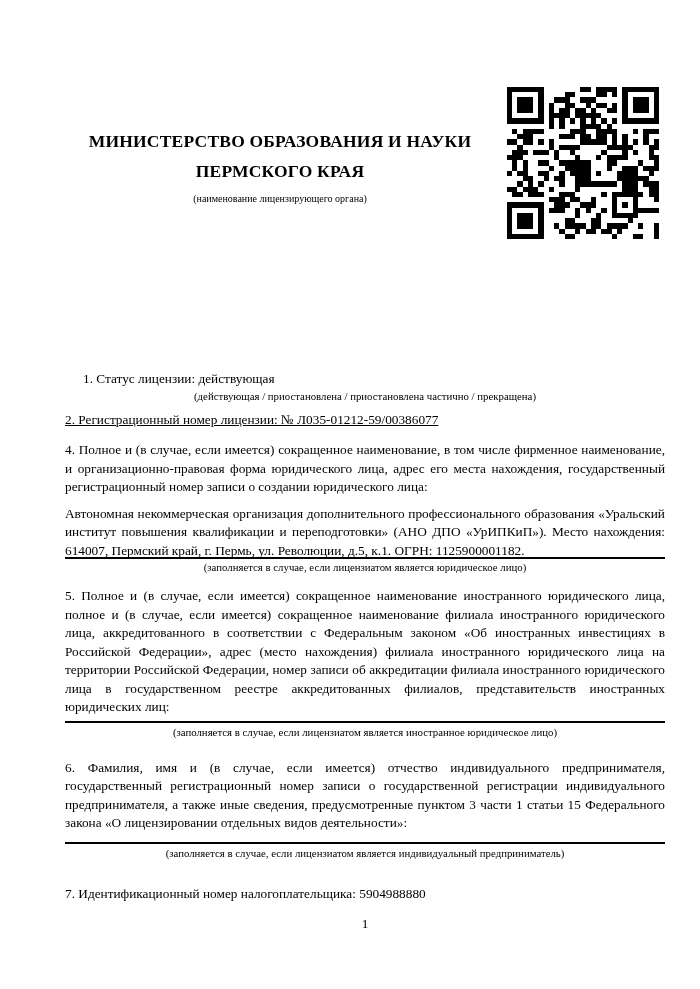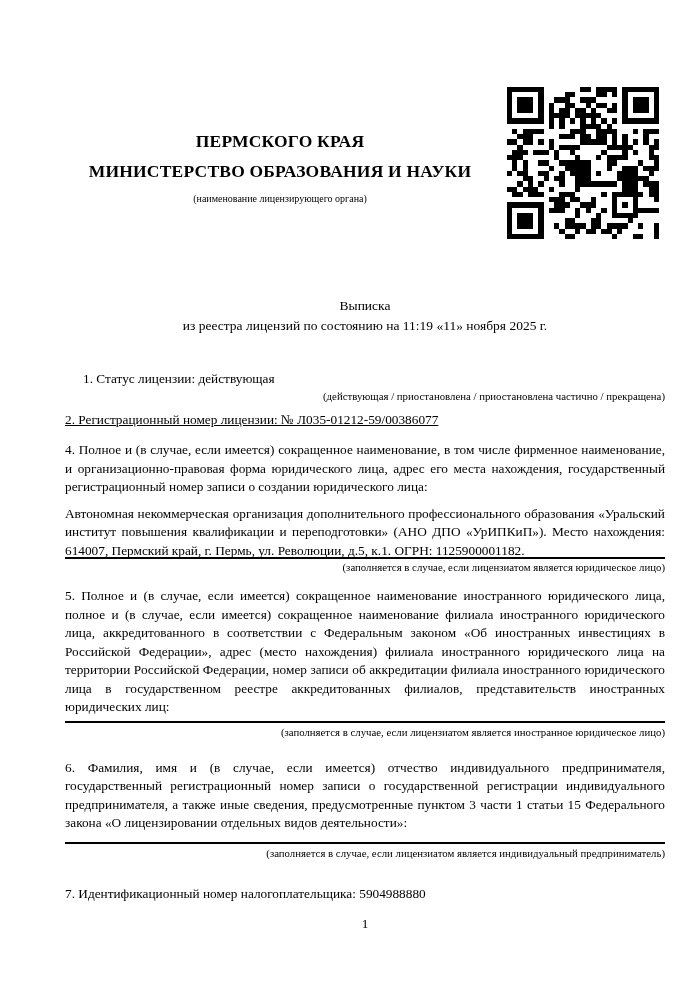--- a/index.html
+++ b/index.html
@@ -55,21 +55,21 @@
     position: absolute;
     top: 368px;
     left: 65px;
     width: 600px;
     font-size: 13.3px;
     line-height: 18.5px;
   }
   .para { text-align: left; margin-top: 8px; }
   .para.justify { text-align: justify; }
   .note {
-    text-align: right;
+    text-align: center;
     font-size: 10.8px;
     line-height: 14px;
   }
   .rule {
     border-top: 2px solid #000000;
     height: 0;
     width: 100%;
   }
   .s1 { margin-top: 2px; margin-left: 18px; }
   .s2 { margin-top: 8px; text-decoration: underline; }
@@ -504,30 +504,26 @@
         <rect x="11" y="28" width="1" height="1"></rect>
         <rect x="12" y="28" width="1" height="1"></rect>
         <rect x="20" y="28" width="1" height="1"></rect>
         <rect x="24" y="28" width="1" height="1"></rect>
         <rect x="25" y="28" width="1" height="1"></rect>
         <rect x="28" y="28" width="1" height="1"></rect>
       </svg></div>
 
   <div class="ministry">
     <div class="ministry-name">
+      <div>МИНИСТЕРСТВО ОБРАЗОВАНИЯ И НАУКИ</div>
       <div>ПЕРМСКОГО КРАЯ</div>
-      <div>МИНИСТЕРСТВО ОБРАЗОВАНИЯ И НАУКИ</div>
     </div>
     <div class="ministry-caption">(наименование лицензирующего органа)</div>
   </div>
 
-  <div class="doc-title">
-    <div>Выписка</div>
-    <div>из реестра лицензий по состоянию на 11:19 «11» ноября 2025 г.</div>
-  </div>
 
   <div class="content">
 
     <div class="para s1">1. Статус лицензии: действующая</div>
     <div class="note">(действующая / приостановлена / приостановлена частично / прекращена)</div>
 
     <div class="para s2">2. Регистрационный номер лицензии: № Л035-01212-59/00386077</div>
 
 
     <div class="s4">

